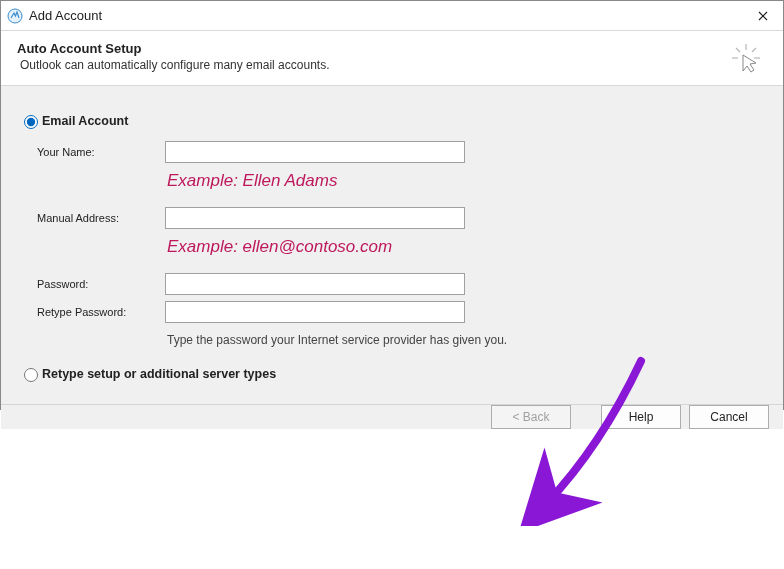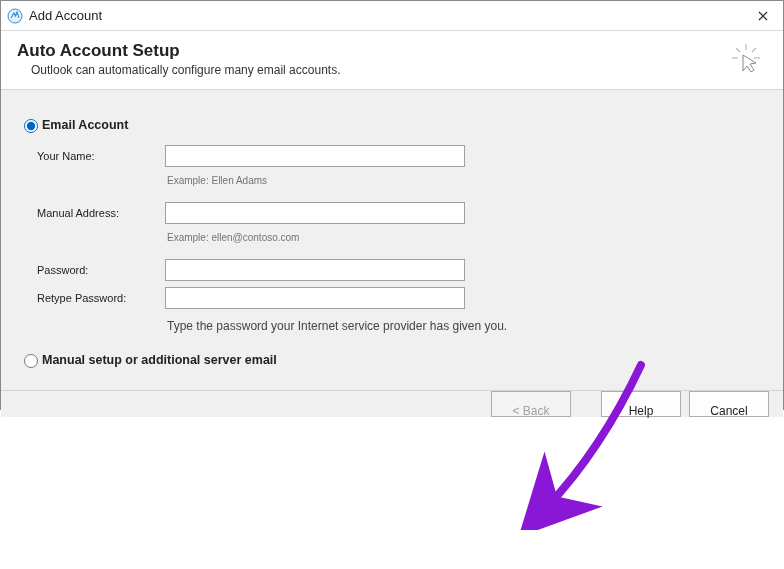--- a/index.html
+++ b/index.html
@@ -64,28 +64,28 @@
       background: #fff;
       padding: 10px 16px 12px 16px;
       border-bottom: 1px solid #d9d9d9;
       display: flex;
       justify-content: space-between;
       align-items: flex-start;
     }
     .header-texts { }
     .header-title {
       font-weight: bold;
-      font-size: 17px;
+      font-size: 13px;
       color: #222;
       margin-bottom: 2px;
     }
     .header-subtitle {
       font-size: 12px;
       color: #333;
-      margin-left: 14px;
+      margin-left: 3px;
     }
     .header-icon {
       width: 30px;
       height: 30px;
       margin-right: 6px;
       margin-top: 2px;
     }
 
     .content {
       flex: 1;
@@ -129,23 +129,24 @@
     }
     .form-input {
       height: 22px;
       border: 1px solid #a0a0a0;
       background: #fff;
       font-size: 12px;
       padding: 2px 4px;
     }
     .hint-row {
       grid-column: 2;
-      font-size: 10px;
-      color: #737373;
+      font-size: 17px;
+      color: #be185d;
       padding: 2px 0 10px 2px;
+      font-style: italic;
     }
     .hint-wide {
       grid-column: 2;
       font-size: 12px;
       color: #444;
       padding: 4px 0 0 2px;
       white-space: nowrap;
     }
 
     .footer {
@@ -159,21 +160,21 @@
       padding: 0 14px;
     }
     .btn {
       min-width: 80px;
       height: 24px;
       border: 1px solid #adadad;
       background: #fdfdfd;
       font-size: 12px;
       color: #222;
       cursor: pointer;
-      padding: 12px 10px;
+      padding: 4px 10px;
     }
     .btn[disabled] {
       color: #a0a0a0;
       cursor: default;
       background: #f4f4f4;
     }
     .btn-gap { width: 14px; }
 
     .annotation-arrow {
       position: absolute;
@@ -247,21 +248,21 @@
 
         <div class="form-label">Retype Password:</div>
         <input class="form-input" type="password" value="" style="">
 
         <div class="hint-wide">Type the password your Internet service provider has given you.</div>
       </div>
     </div>
 
     <div class="radio-row" style="margin-top:14px">
       <input type="radio" name="setup-type" style="">
-      <label>Manual setup or additional server email</label>
+      <label>Retype setup or additional server types</label>
     </div>
 
     <svg class="annotation-arrow" width="760" height="440">
       <defs>
         <marker id="arrowhead" markerWidth="12" markerHeight="12" refX="6" refY="6" orient="auto">
           <path d="M1 1 L11 6 L1 11 L4 6 Z" fill="#8a17d6"></path>
         </marker>
       </defs>
       <path d="M640 275 Q600 360 545 418" stroke="#8a17d6" stroke-width="8" fill="none" marker-end="url(#arrowhead)" stroke-linecap="round"></path>
     </svg>

